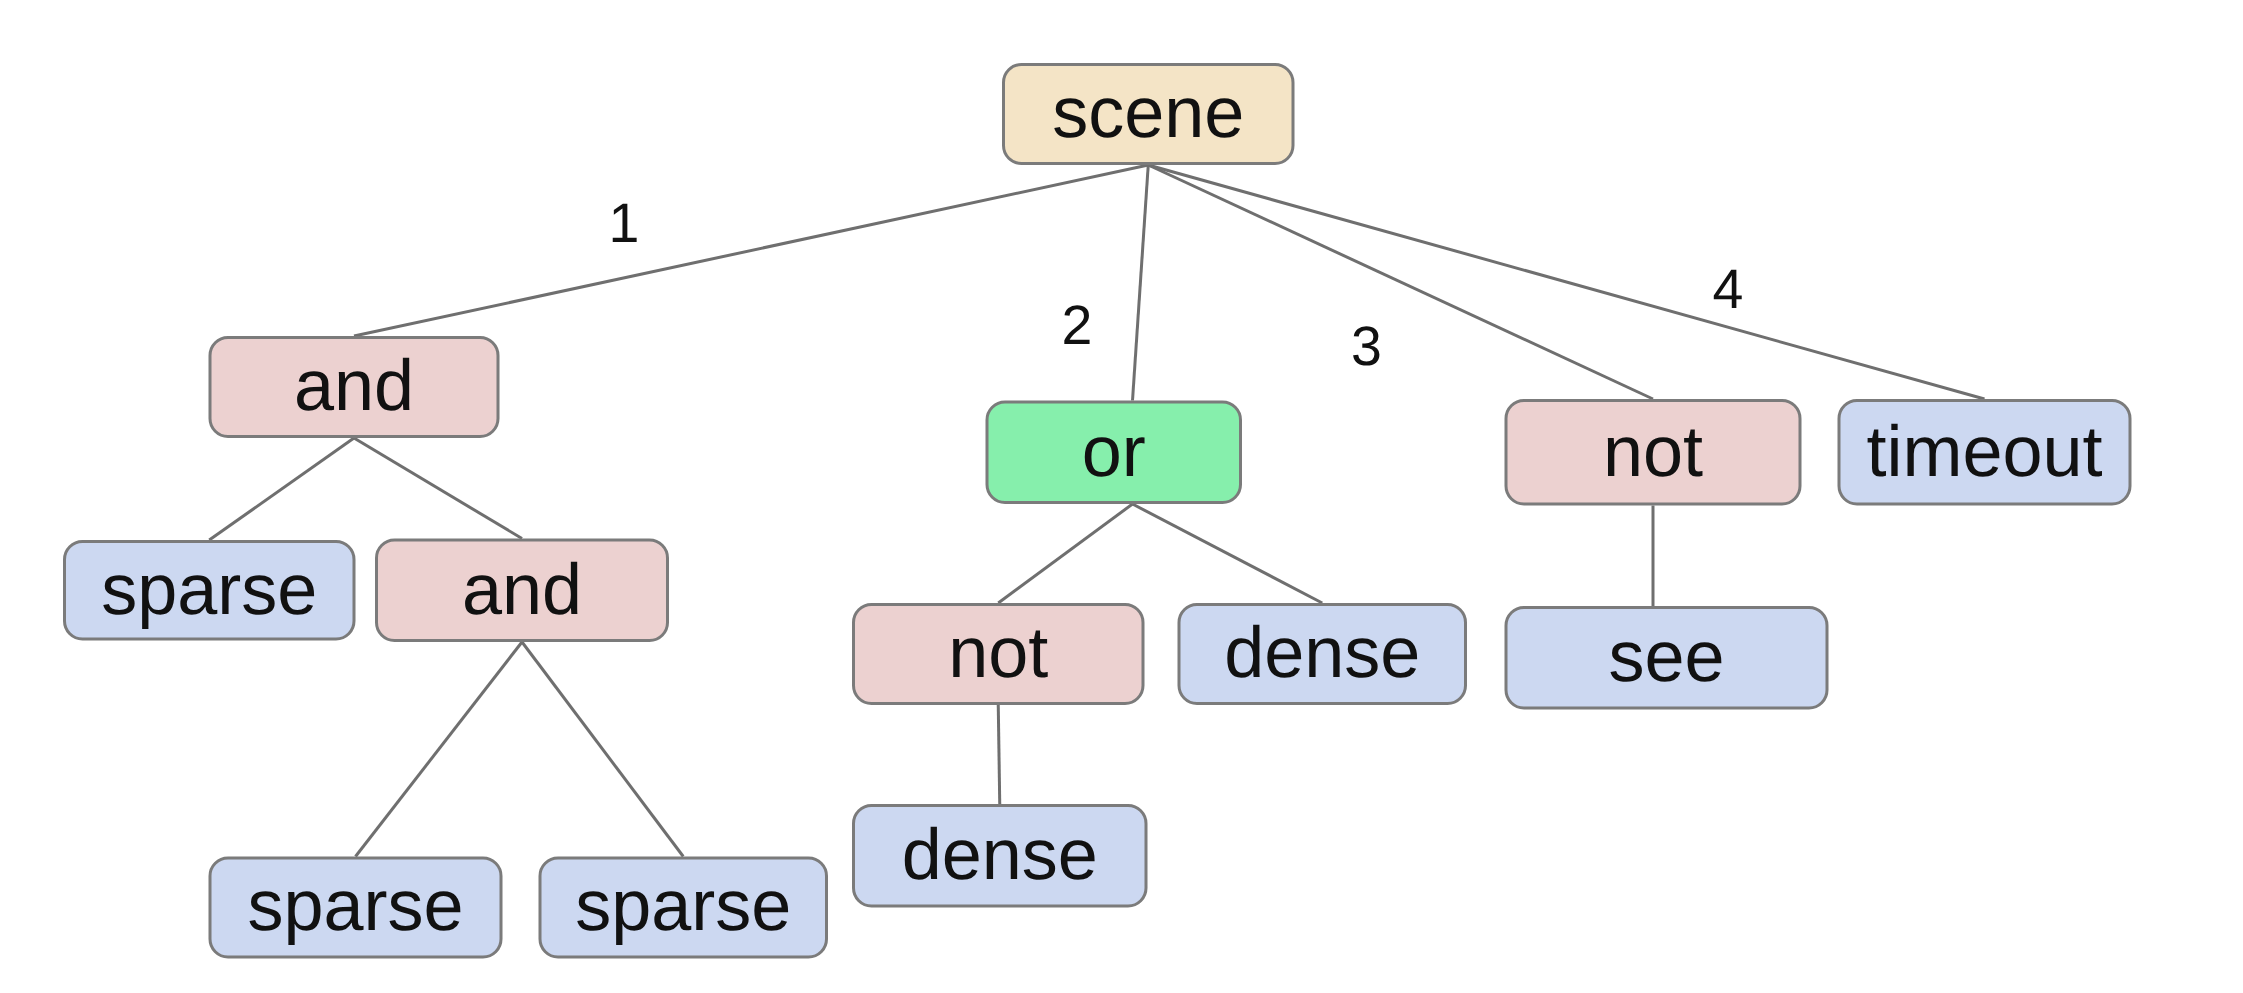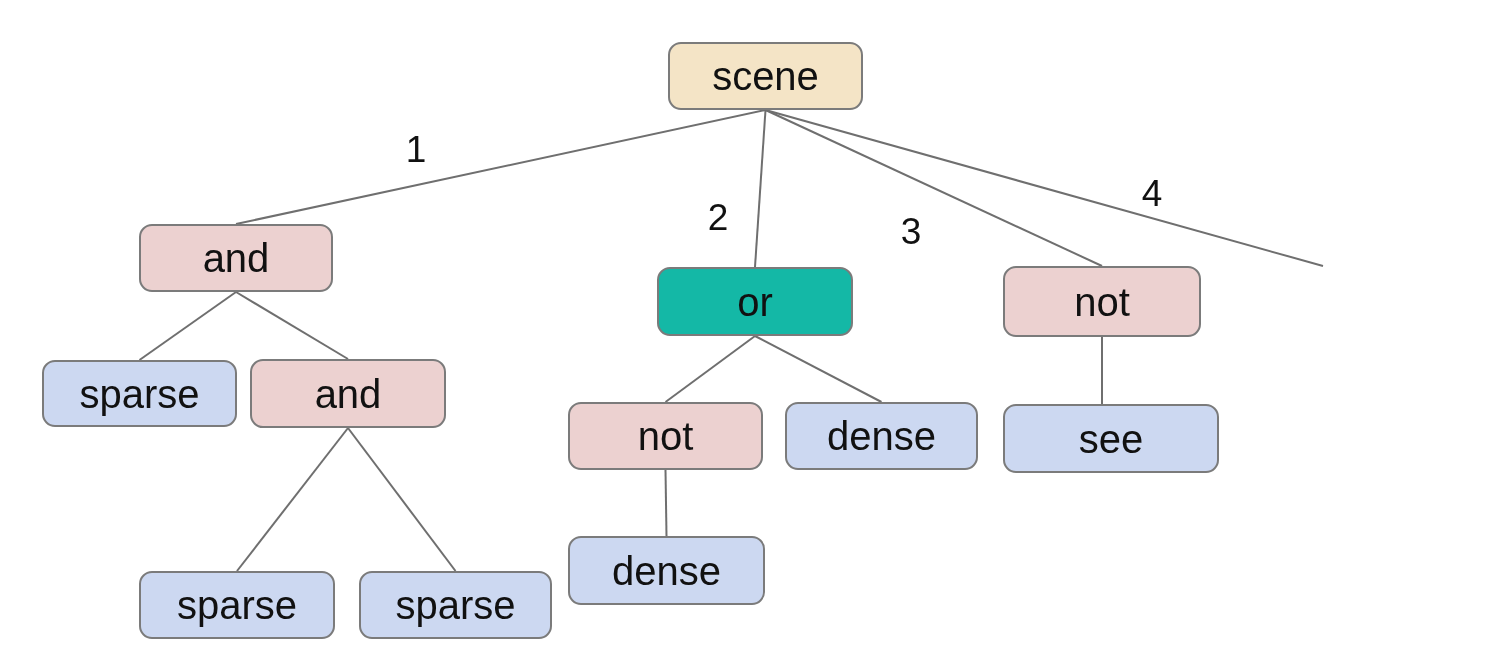--- a/index.html
+++ b/index.html
@@ -23,21 +23,21 @@
     height: 662px;
   }
   .node {
     position: absolute;
     box-sizing: border-box;
     border: 2px solid #7b7b7b;
     border-radius: 13px;
     display: flex;
     align-items: center;
     justify-content: center;
-    font-size: 40px;
+    font-size: 48px;
     line-height: 1;
     color: #111111;
     white-space: nowrap;
   }
   .edge-label {
     position: absolute;
     transform: translate(-50%, -50%);
     font-size: 37px;
     line-height: 1;
     color: #111111;
@@ -60,22 +60,23 @@
       <line x1="755" y1="336" x2="881.5" y2="402" stroke="#6f6f6f" stroke-width="2"></line>
       <line x1="665.5" y1="470" x2="666.5" y2="536" stroke="#6f6f6f" stroke-width="2"></line>
       <line x1="1102" y1="337" x2="1102" y2="404" stroke="#6f6f6f" stroke-width="2"></line>
     </svg>
 <div class="edge-label" style="left: 416px; top: 149px; color: rgb(17, 17, 17);">1</div>
     <div class="edge-label" style="left: 718px; top: 217px; color: rgb(17, 17, 17);">2</div>
     <div class="edge-label" style="left: 911px; top: 231px; color: rgb(17, 17, 17);">3</div>
     <div class="edge-label" style="left: 1152px; top: 193px; color: rgb(17, 17, 17);">4</div>
     <div class="node" style="left: 668px; top: 42px; width: 195px; height: 68px; background: rgb(244, 228, 198); border-color: rgb(123, 123, 123); color: rgb(17, 17, 17);">scene</div>
     <div class="node" style="left: 139px; top: 224px; width: 194px; height: 68px; background: rgb(236, 209, 208); border-color: rgb(123, 123, 123); color: rgb(17, 17, 17);">and</div>
-    <div class="node" style="left: 657px; top: 267px; width: 196px; height: 69px; background: #14b8a6; border-color: rgb(123, 123, 123); color: rgb(17, 17, 17); text-align: right;">or</div>
+    <div class="node" style="left: 657px; top: 267px; width: 171px; height: 69px; background: #86efac; border-color: rgb(123, 123, 123); color: rgb(17, 17, 17); text-align: right;">or</div>
     <div class="node" style="left: 1003px; top: 266px; width: 198px; height: 71px; background: rgb(236, 209, 208); border-color: rgb(123, 123, 123); color: rgb(17, 17, 17);">not</div>
+    <div class="node" style="left: 1225px; top: 266px; width: 196px; height: 71px; background: rgb(204, 216, 241); border-color: rgb(123, 123, 123); color: rgb(17, 17, 17);">timeout</div>
     <div class="node" style="left: 42px; top: 360px; width: 195px; height: 67px; background: rgb(204, 216, 241); border-color: rgb(123, 123, 123); color: rgb(17, 17, 17);">sparse</div>
     <div class="node" style="left: 250px; top: 359px; width: 196px; height: 69px; background: rgb(236, 209, 208); border-color: rgb(123, 123, 123); color: rgb(17, 17, 17);">and</div>
     <div class="node" style="left: 568px; top: 402px; width: 195px; height: 68px; background: rgb(236, 209, 208); border-color: rgb(123, 123, 123); color: rgb(17, 17, 17);">not</div>
     <div class="node" style="left: 785px; top: 402px; width: 193px; height: 68px; background: rgb(204, 216, 241); border-color: rgb(123, 123, 123); color: rgb(17, 17, 17);">dense</div>
     <div class="node" style="left: 1003px; top: 404px; width: 216px; height: 69px; background: rgb(204, 216, 241); border-color: rgb(123, 123, 123); color: rgb(17, 17, 17);">see</div>
     <div class="node" style="left: 139px; top: 571px; width: 196px; height: 68px; background: rgb(204, 216, 241); border-color: rgb(123, 123, 123); color: rgb(17, 17, 17);">sparse</div>
     <div class="node" style="left: 359px; top: 571px; width: 193px; height: 68px; background: rgb(204, 216, 241); border-color: rgb(123, 123, 123); color: rgb(17, 17, 17);">sparse</div>
     <div class="node" style="left: 568px; top: 536px; width: 197px; height: 69px; background: rgb(204, 216, 241); border-color: rgb(123, 123, 123); color: rgb(17, 17, 17);">dense</div>
   </div>
 

